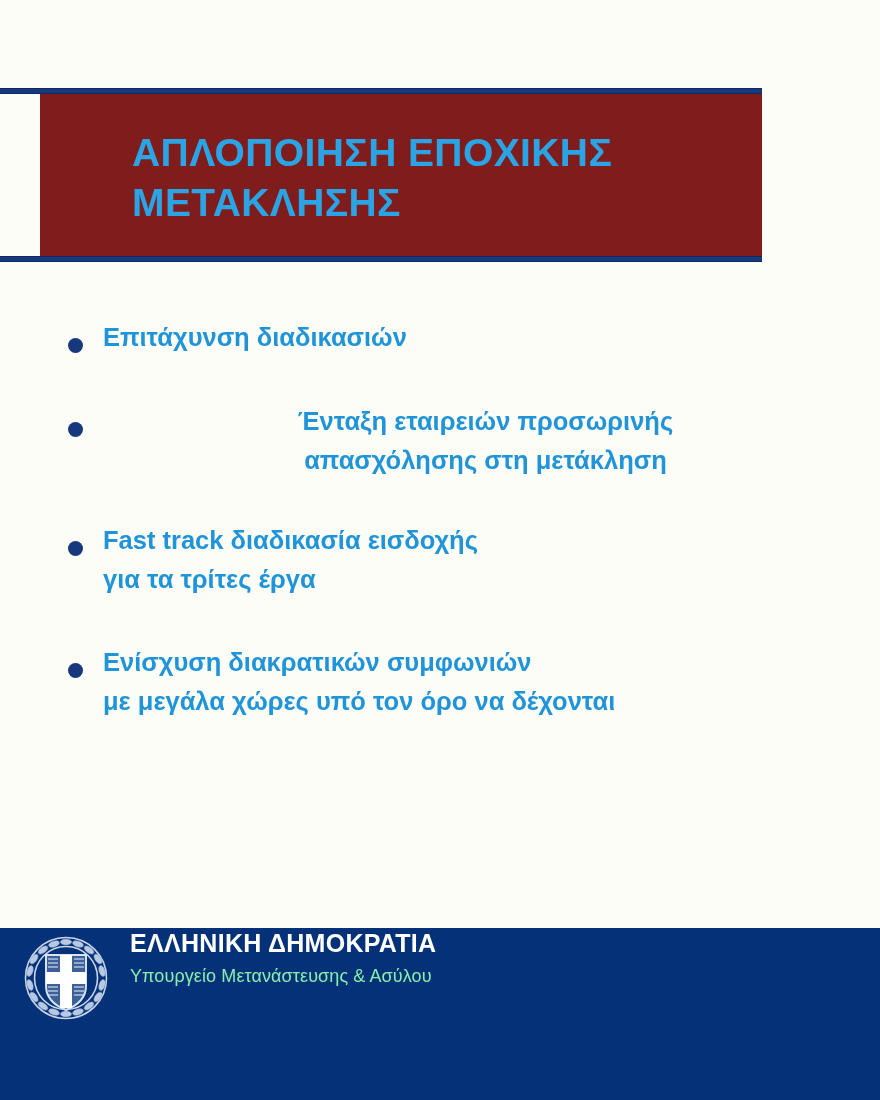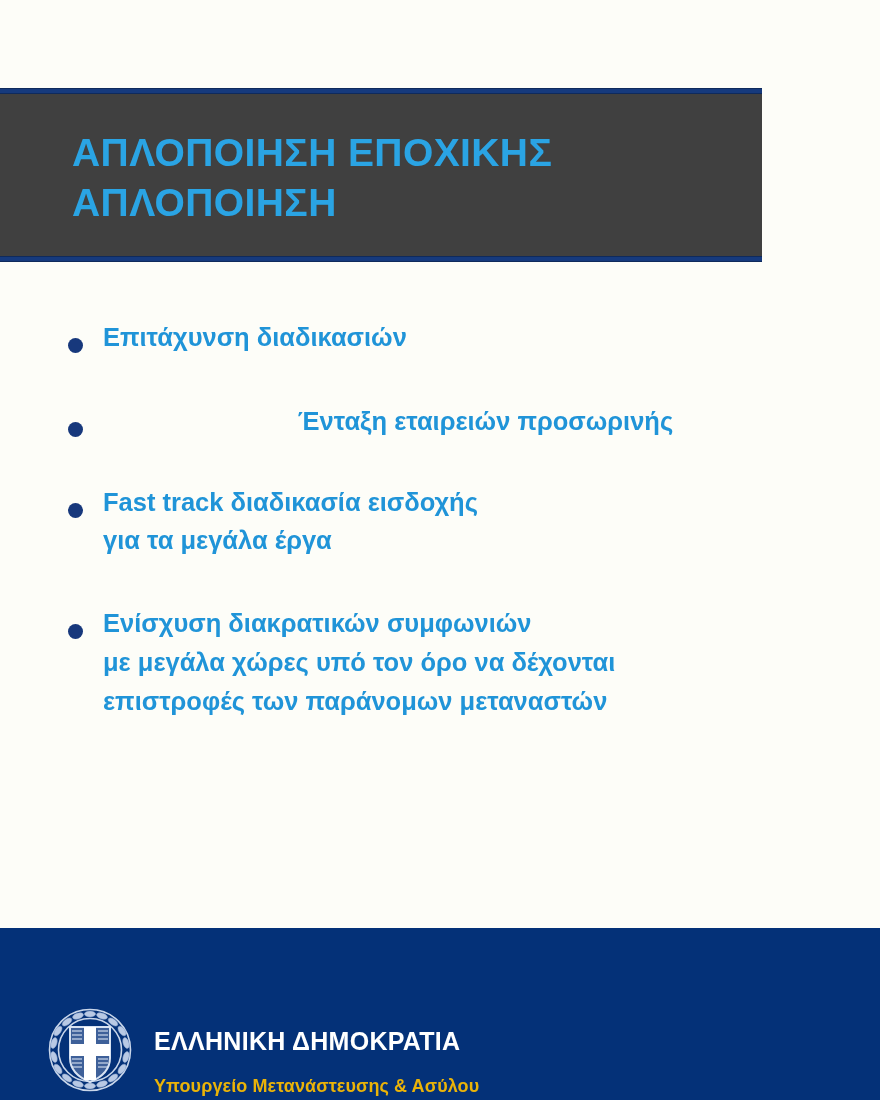--- a/index.html
+++ b/index.html
@@ -36,22 +36,23 @@
     height: 6px;
     background: #163a7d;
     border-top: 1px solid #0f2a5c;
     border-bottom: 1px solid #0f2a5c;
     box-sizing: border-box;
   }
   .rule-top {
     margin-bottom: 0;
   }
   .title-area {
-    padding: 34px 0 28px 72px;
-    background: #404040;
+    padding: 34px 0 28px 92px;
+    background: #7f1d1d;
+    margin-left: 40px;
   }
   .title-line {
     display: block;
     color: #2aa4e4;
     font-size: 39px;
     font-weight: bold;
     letter-spacing: 0.4px;
     line-height: 1.28;
     white-space: nowrap;
   }
@@ -97,23 +98,23 @@
 
   
   .footer {
     position: absolute;
     left: 0;
     bottom: 0;
     width: 880px;
     height: 172px;
     background: #043178;
     display: flex;
-    align-items: flex-end;
+    align-items: flex-start;
     box-sizing: border-box;
-    padding-left: 40px;
+    padding-left: 16px;
   }
   .emblem {
     width: 100px;
     height: 100px;
     flex: 0 0 100px;
     margin-right: 14px;
   }
   .footer-text {
     display: flex;
     flex-direction: column;
@@ -122,66 +123,66 @@
   }
   .footer-title {
     color: #ffffff;
     font-size: 25px;
     font-weight: bold;
     letter-spacing: 0.3px;
     line-height: 1.2;
     white-space: nowrap;
   }
   .footer-subtitle {
-    color: #eab308;
+    color: #86efac;
     font-size: 18px;
-    font-weight: bold;
+    font-weight: normal;
     letter-spacing: 0.1px;
     line-height: 1.35;
-    margin-top: 18px;
+    margin-top: 6px;
     white-space: nowrap;
   }
 </style>
 </head>
 <body>
 
 <div class="slide">
 
   <div class="header-block">
     <div class="rule rule-top"></div>
     <div class="title-area">
       <span class="title-line">ΑΠΛΟΠΟΙΗΣΗ ΕΠΟΧΙΚΗΣ</span>
-      <span class="title-line">ΑΠΛΟΠΟΙΗΣΗ</span>
+      <span class="title-line">ΜΕΤΑΚΛΗΣΗΣ</span>
     </div>
     <div class="rule rule-bottom"></div>
   </div>
 
   <ul class="bullets">
 
     <li class="bullet-item b1">
       <span class="bullet-dot"></span>
       <span class="bullet-line">Επιτάχυνση διαδικασιών</span>
     </li>
 
     <li class="bullet-item b2">
       <span class="bullet-dot"></span>
       <span class="bullet-line">Ένταξη εταιρειών προσωρινής</span>
+      <span class="bullet-line">απασχόλησης στη μετάκληση</span>
     </li>
 
     <li class="bullet-item b3">
       <span class="bullet-dot"></span>
       <span class="bullet-line">Fast track διαδικασία εισδοχής</span>
-      <span class="bullet-line">για τα μεγάλα έργα</span>
+      <span class="bullet-line">για τα τρίτες έργα</span>
     </li>
 
     <li class="bullet-item b4">
       <span class="bullet-dot"></span>
       <span class="bullet-line">Ενίσχυση διακρατικών συμφωνιών</span>
       <span class="bullet-line">με μεγάλα χώρες υπό τον όρο να δέχονται</span>
-      <span class="bullet-line">επιστροφές των παράνομων μεταναστών</span>
     </li>
 
   </ul>
 
   <div class="footer">
 
     <svg class="emblem" viewBox="0 0 100 100">
 
       <g fill="none" stroke="#c9d6ea" stroke-width="1.6">
         <circle cx="50" cy="50" r="40.5"></circle>

